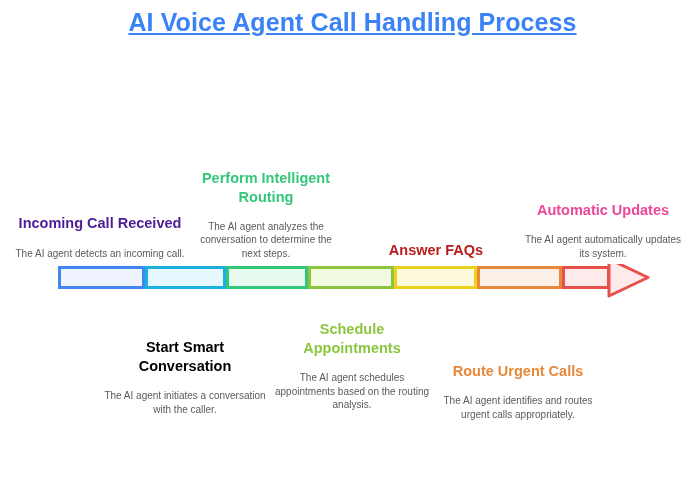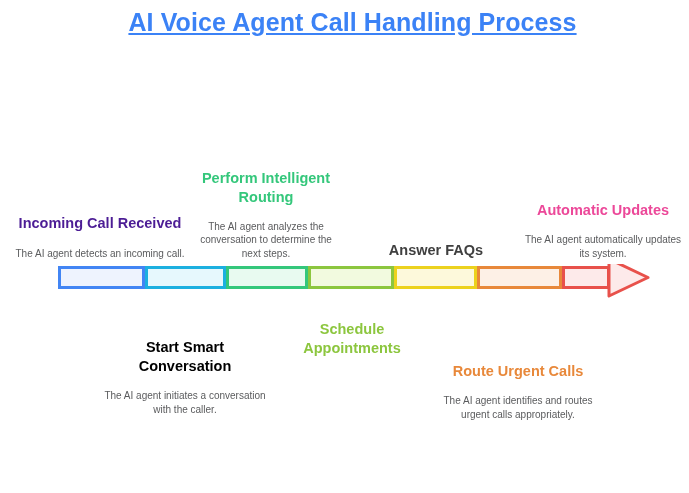--- a/index.html
+++ b/index.html
@@ -78,21 +78,21 @@
   <div class="step-title" style="color: #4c1d95;">Incoming Call Received</div>
   <div class="step-desc">The AI agent detects an incoming call.</div>
 </div>
 
 <div class="label-col top" id="top-1" style="left: 190px; width: 152px; bottom: 233px;">
   <div class="step-title" style="color: rgb(52, 199, 123);">Perform Intelligent Routing</div>
   <div class="step-desc">The AI agent analyzes the conversation to determine the next steps.</div>
 </div>
 
 <div class="label-col top" id="top-2" style="left: 355px; width: 162px; bottom: 233px;">
-  <div class="step-title" style="color: #404040;">Answer FAQs</div>
+  <div class="step-title" style="color: #b91c1c;">Answer FAQs</div>
 </div>
 
 <div class="label-col top" id="top-3" style="left: 521px; width: 164px; bottom: 233px;">
   <div class="step-title" style="color: #ec4899;">Automatic Updates</div>
   <div class="step-desc">The AI agent automatically updates its system.</div>
 </div>
 
 <div id="process-bar">
   <svg width="689" height="36" viewBox="0 0 689 36" xmlns="http://www.w3.org/2000/svg">
     <g id="arrow-segments">
@@ -108,18 +108,19 @@
   </svg>
 </div>
 
 <div class="label-col bottom" id="bot-0" style="left: 104px; width: 162px; top: 338px;">
   <div class="step-title" style="color: #000000;">Start Smart Conversation</div>
   <div class="step-desc">The AI agent initiates a conversation with the caller.</div>
 </div>
 
 <div class="label-col bottom" id="bot-1" style="left: 272px; width: 160px; top: 320px;">
   <div class="step-title" style="color: rgb(140, 198, 62);">Schedule Appointments</div>
+  <div class="step-desc">The AI agent schedules appointments based on the routing analysis.</div>
 </div>
 
 <div class="label-col bottom" id="bot-2" style="left: 441px; width: 154px; top: 338px; margin-top: 24px;">
   <div class="step-title" style="color: rgb(232, 136, 58);">Route Urgent Calls</div>
   <div class="step-desc">The AI agent identifies and routes urgent calls appropriately.</div>
 </div>
 
 </body></html>

